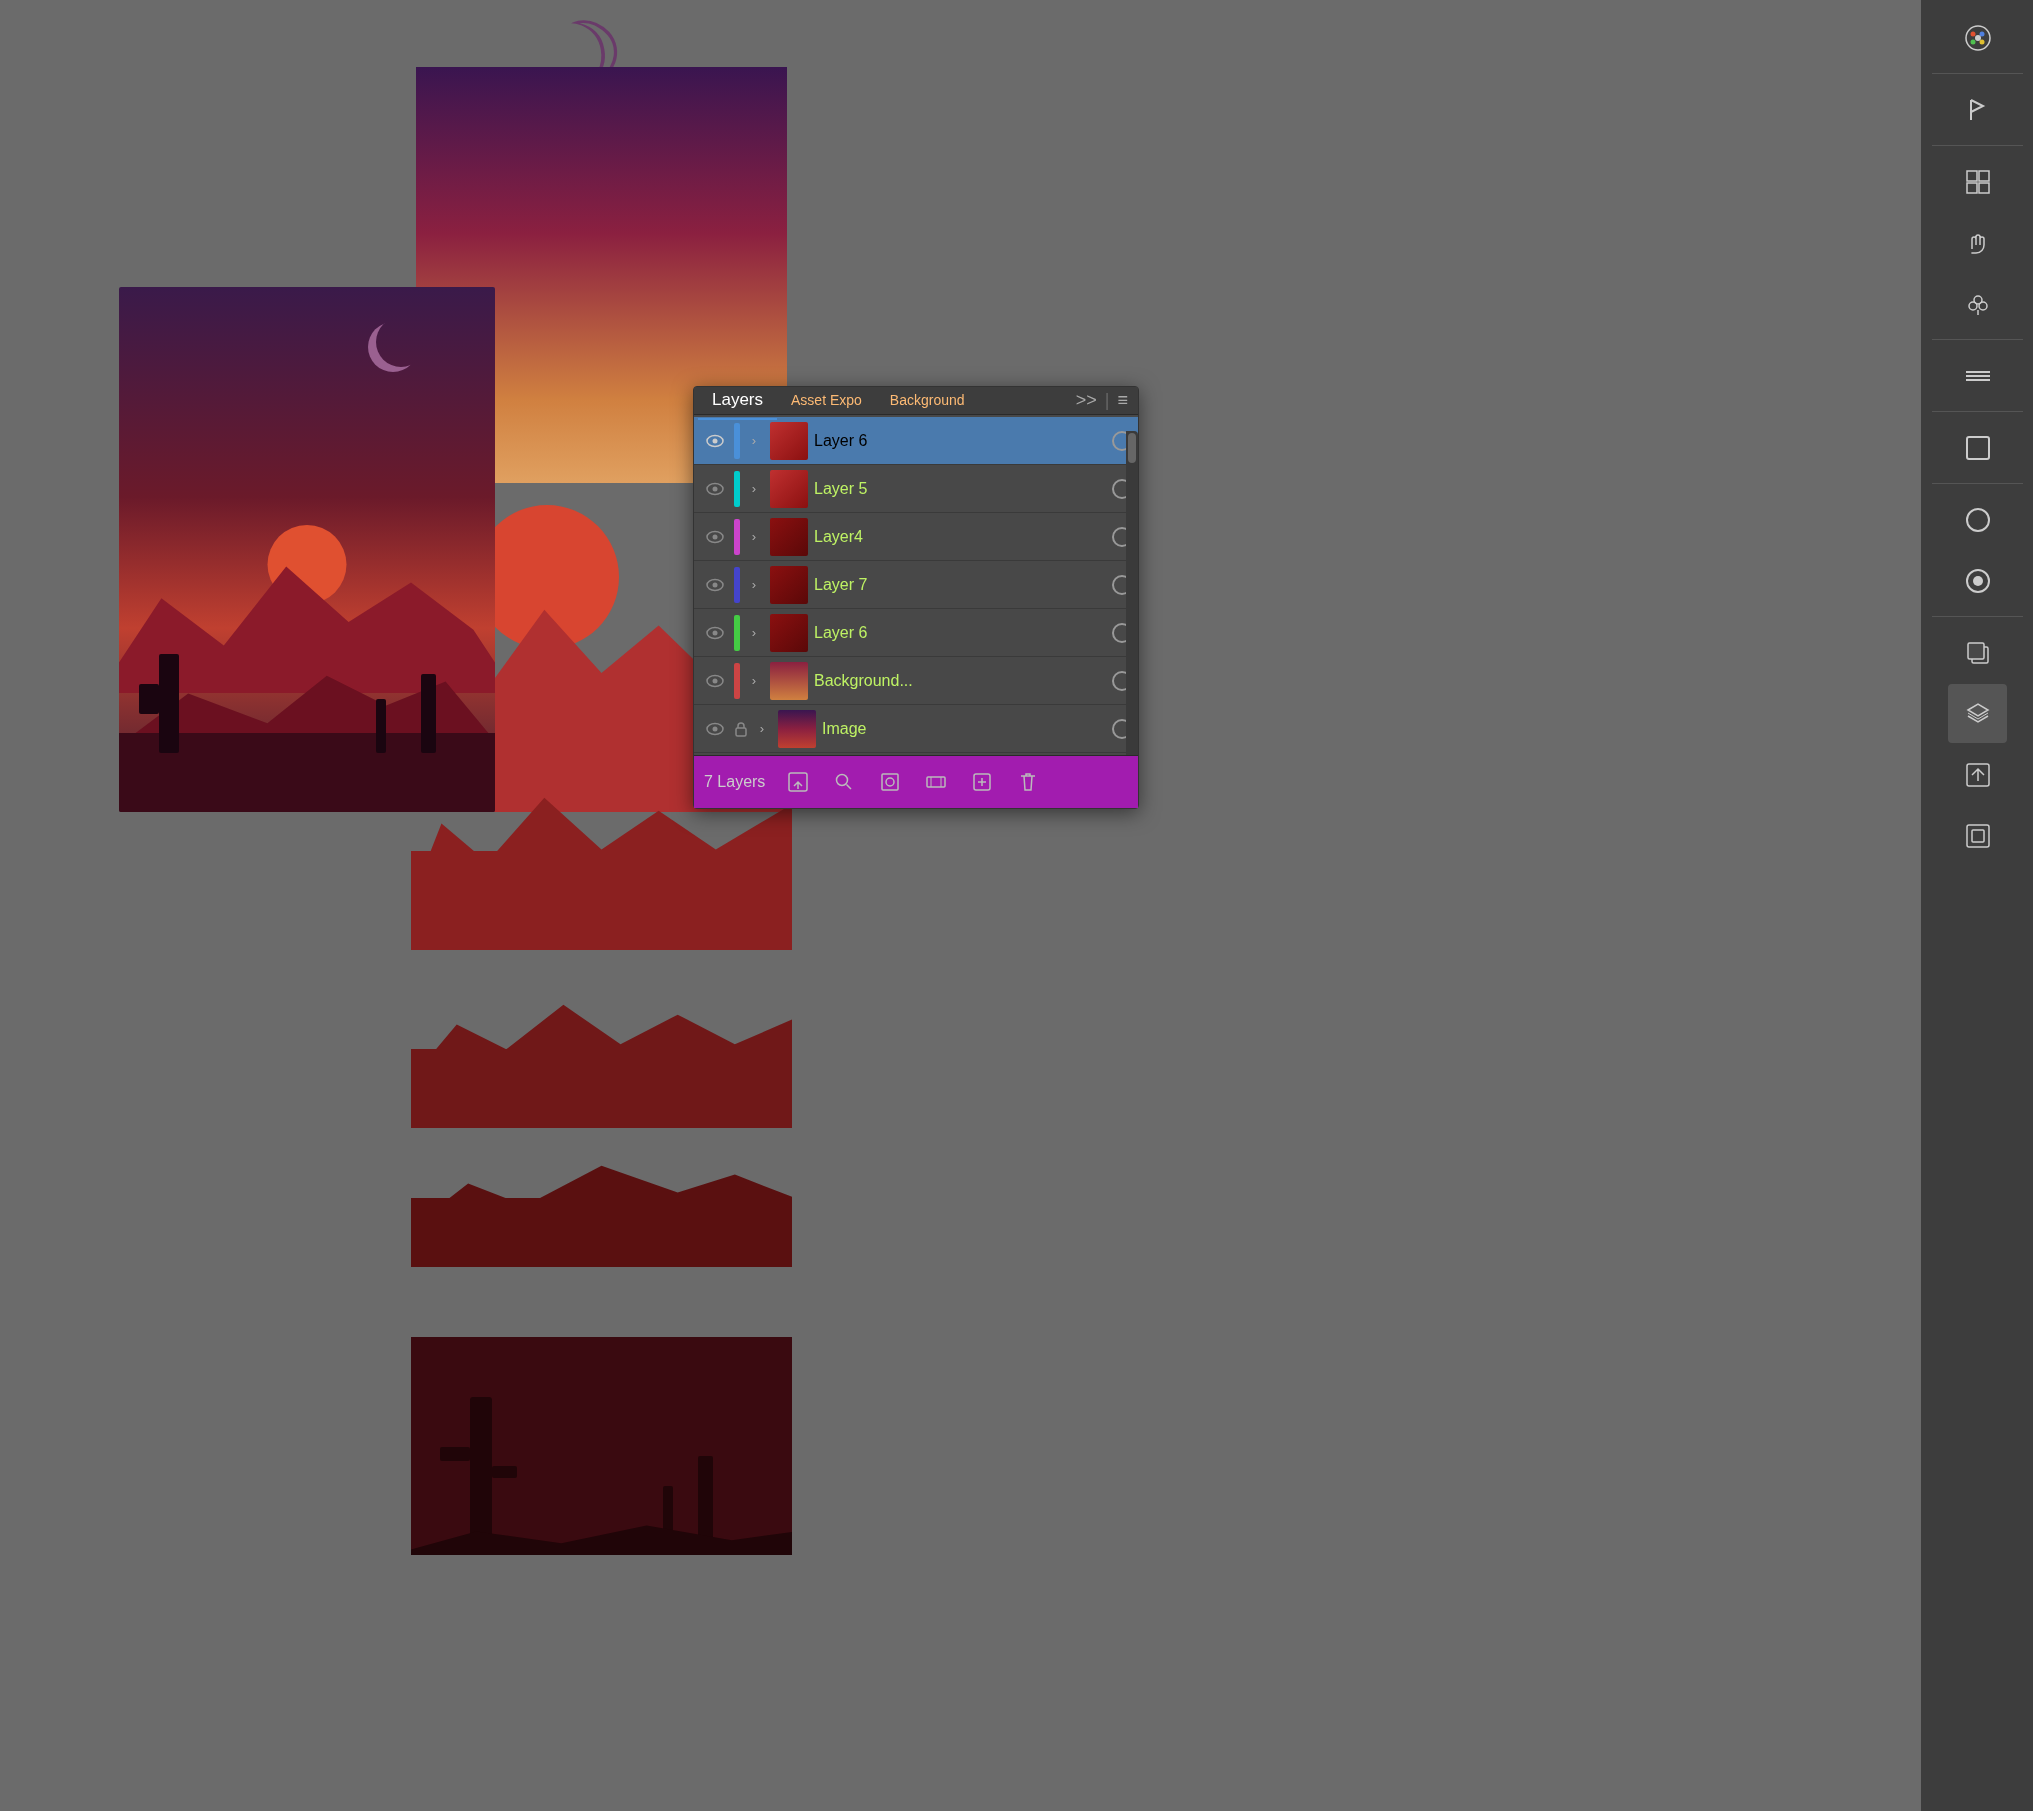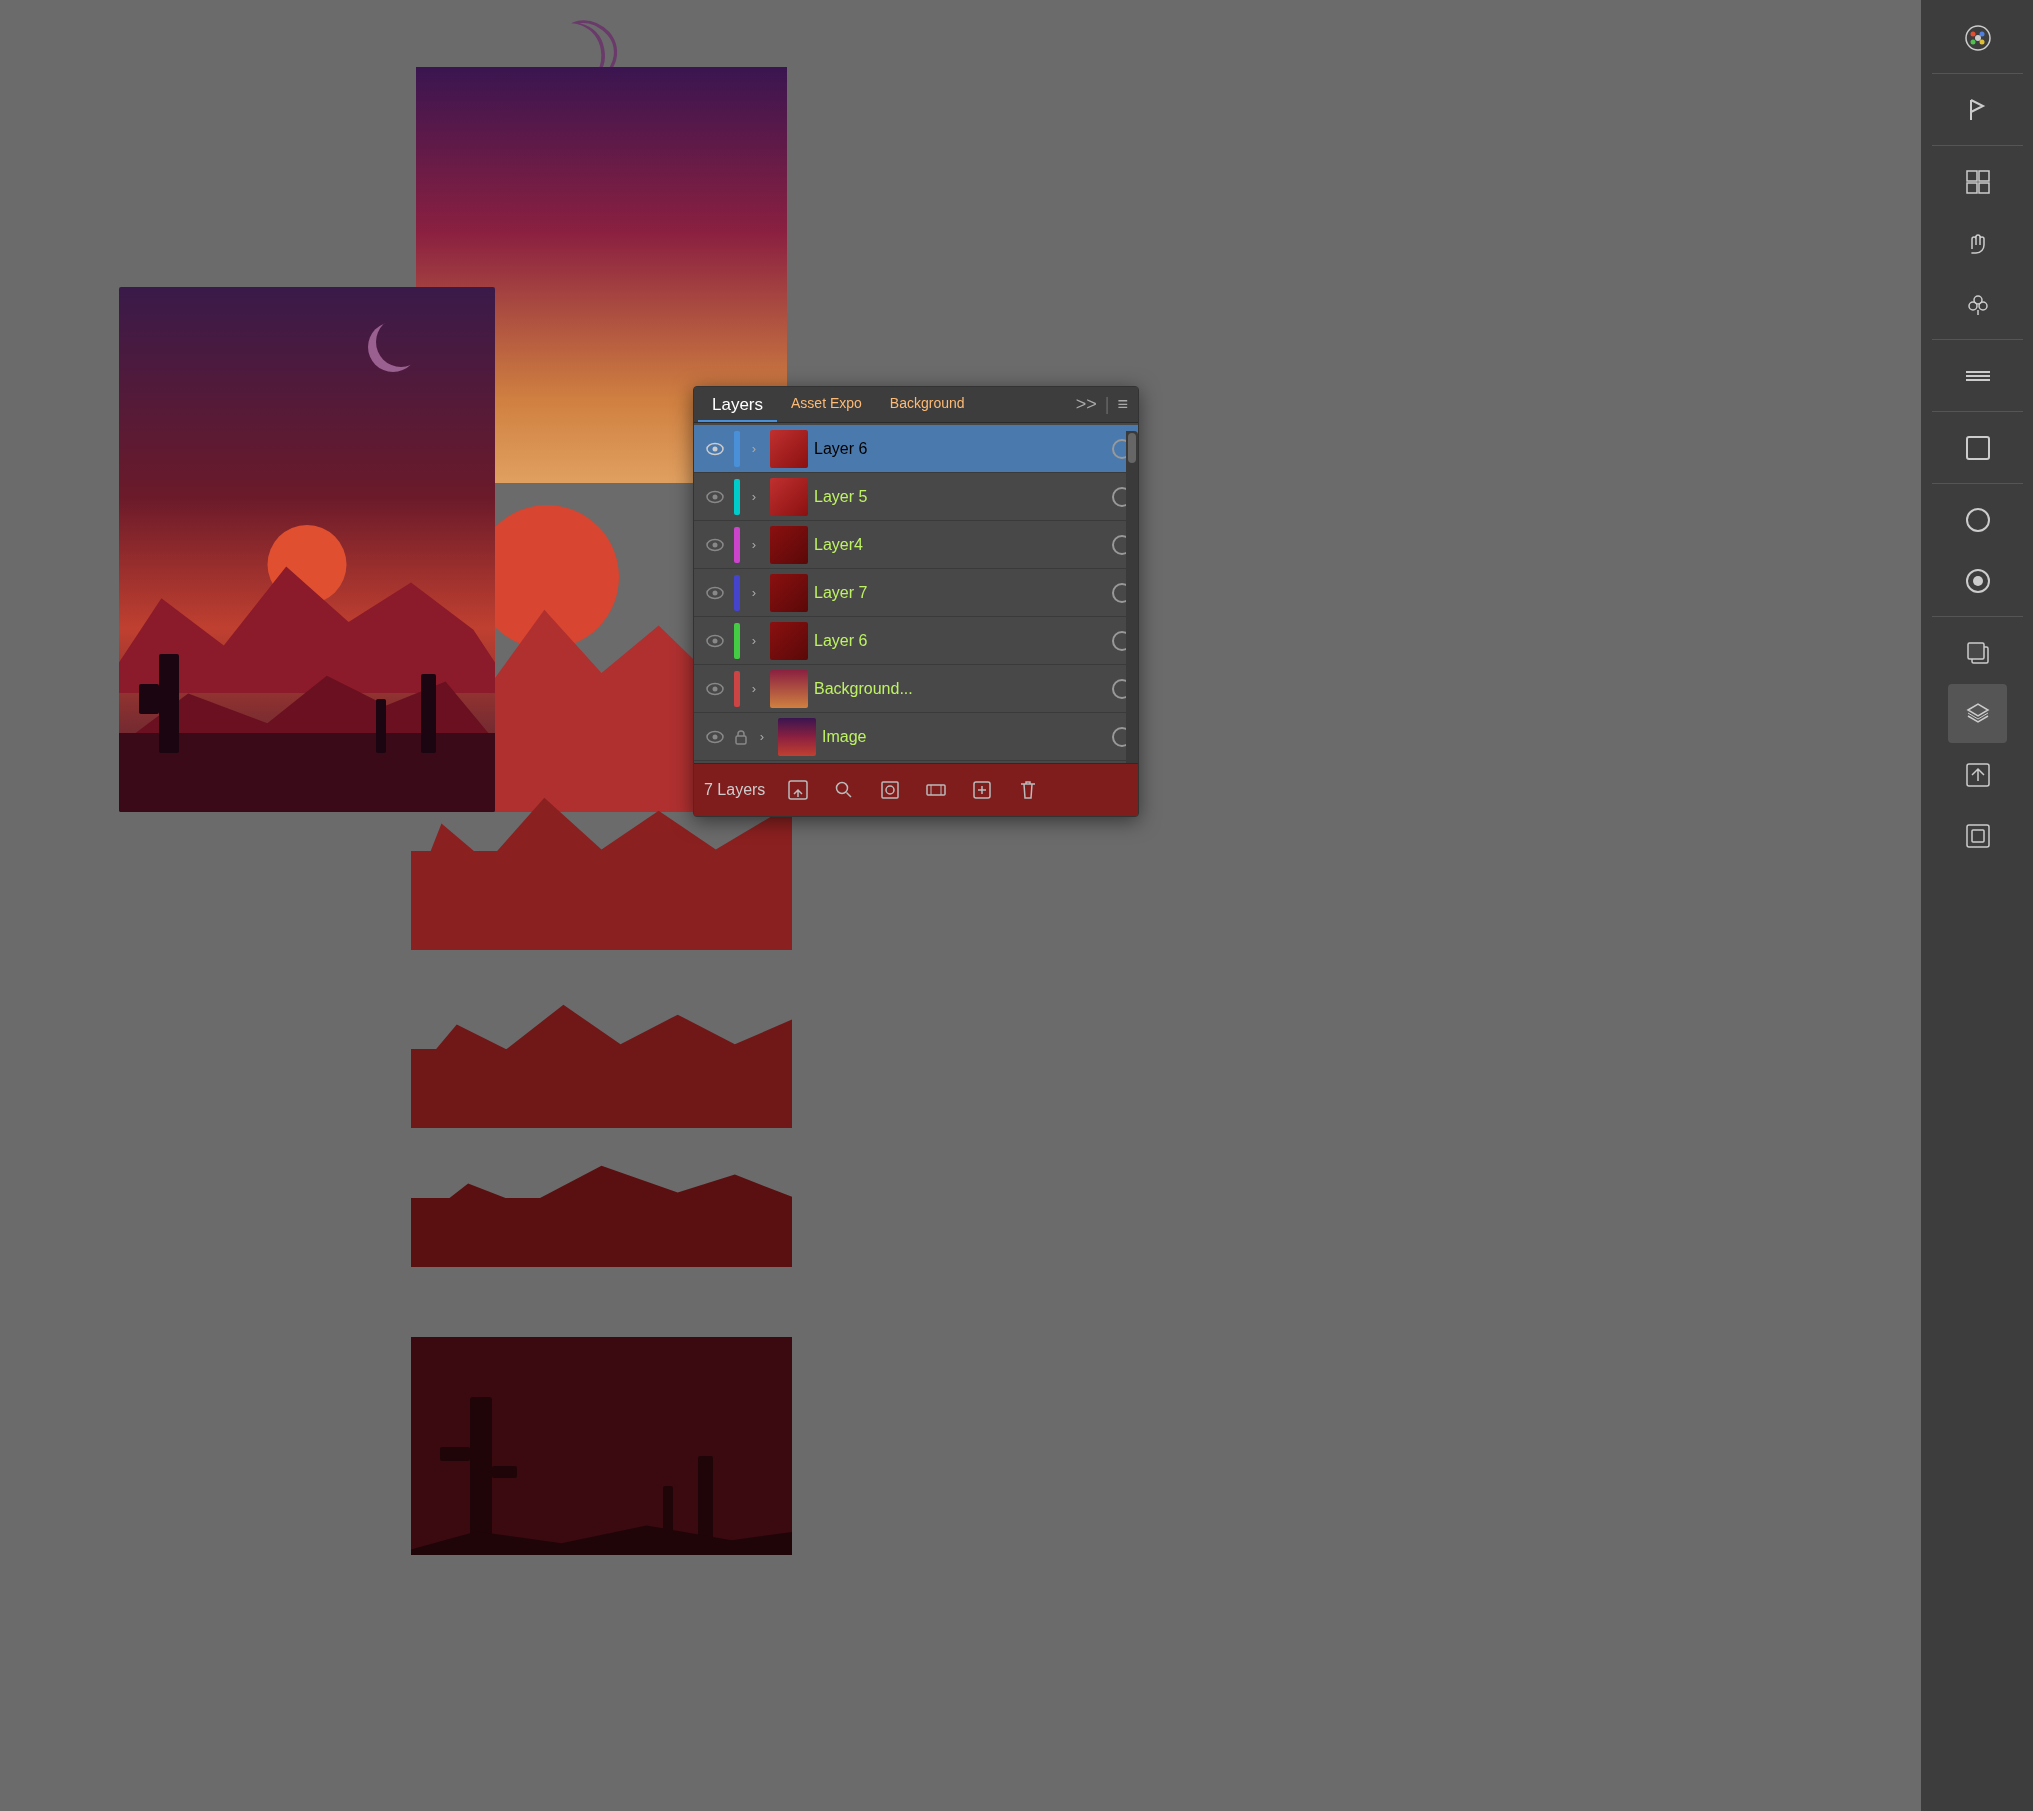--- a/index.html
+++ b/index.html
@@ -325,23 +325,24 @@
       left: 693px;
       width: 446px;
       background: #484848;
       border: 1px solid #333;
       border-radius: 4px;
       box-shadow: 0 4px 20px rgba(0,0,0,0.5);
     }
 
     .layers-panel-header {
       display: flex;
+      align-items: center;
       background: #3d3d3d;
       border-bottom: 1px solid #2a2a2a;
-      height: 36px;
+      height: 28px;
       padding: 0 4px;
     }
 
     .layers-tab {
       padding: 8px 14px;
       font-size: 17px;
       color: #fff;
       cursor: pointer;
       border-bottom: 2px solid #4a90d9;
       font-weight: 500;
@@ -449,21 +450,21 @@
     
     .thumb-red { background: linear-gradient(135deg, #c03030 0%, #8b1010 100%); }
     .thumb-dark-red { background: linear-gradient(135deg, #8b1010 0%, #5a0808 100%); }
     .thumb-gradient { background: linear-gradient(180deg, #8b2040 0%, #d08040 100%); }
     .thumb-image { background: linear-gradient(180deg, #3a1550 0%, #8b2040 50%, #c04030 100%); }
 
     
     .layers-panel-footer {
       display: flex;
       align-items: center;
-      background: #7f1d1d;
+      background: #a21caf;
       border-top: 1px solid #2a2a2a;
       height: 53px;
       padding: 0 10px;
       gap: 8px;
     }
     .footer-count {
       font-size: 16px;
       color: #ccc;
       margin-right: 6px;
     }

